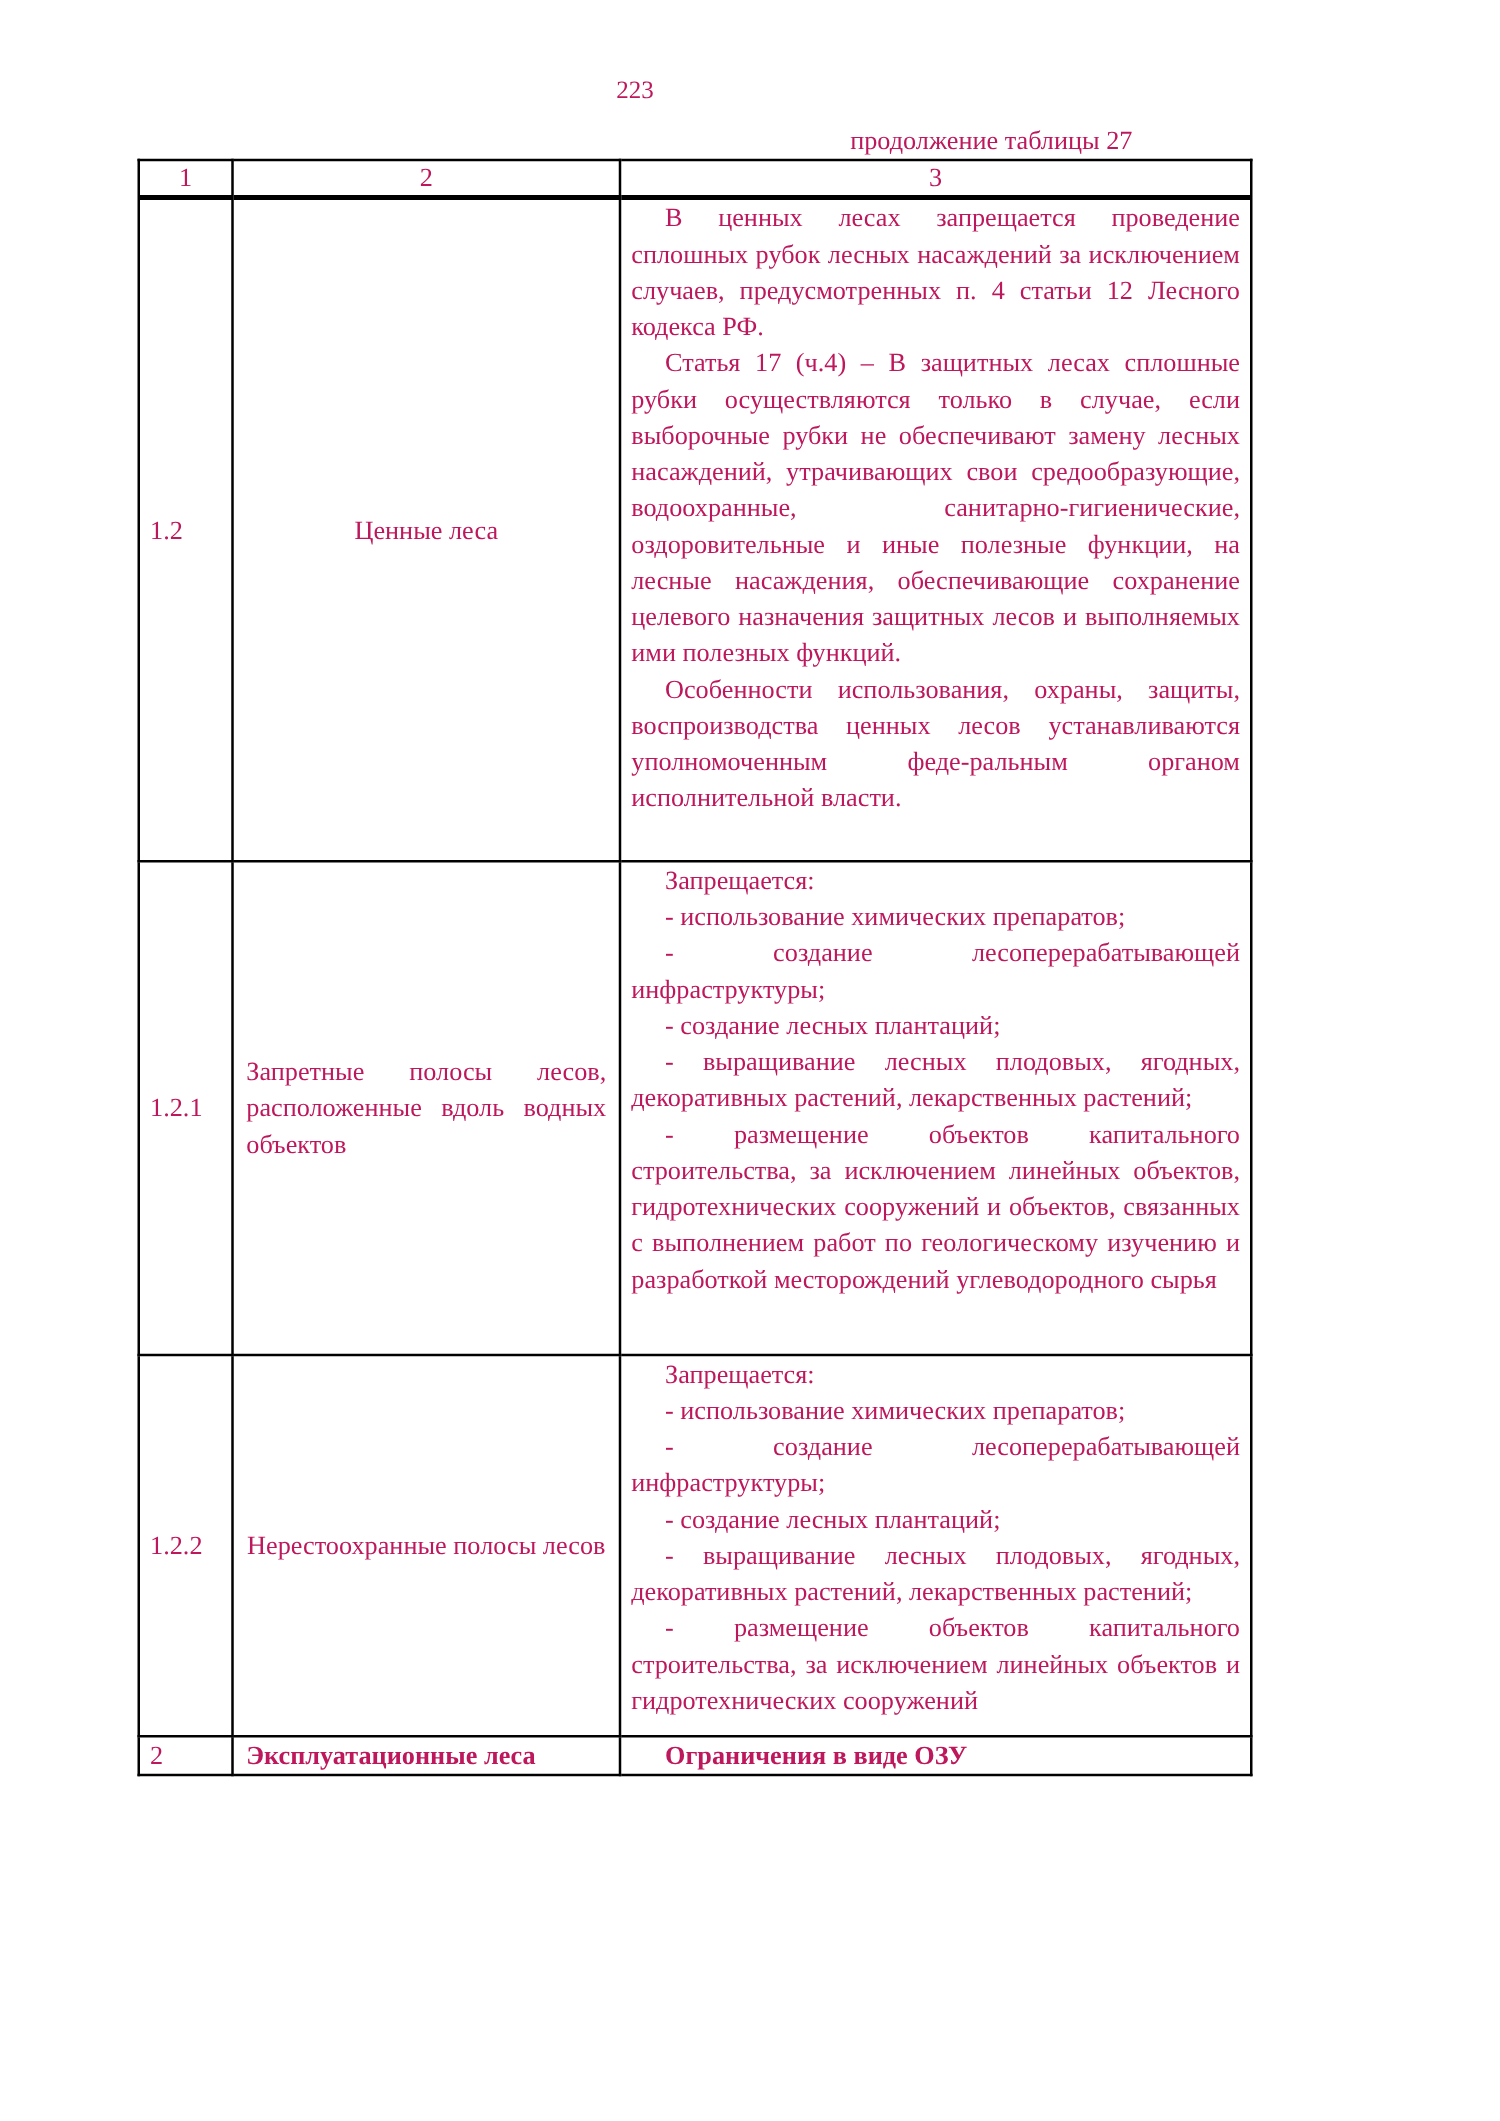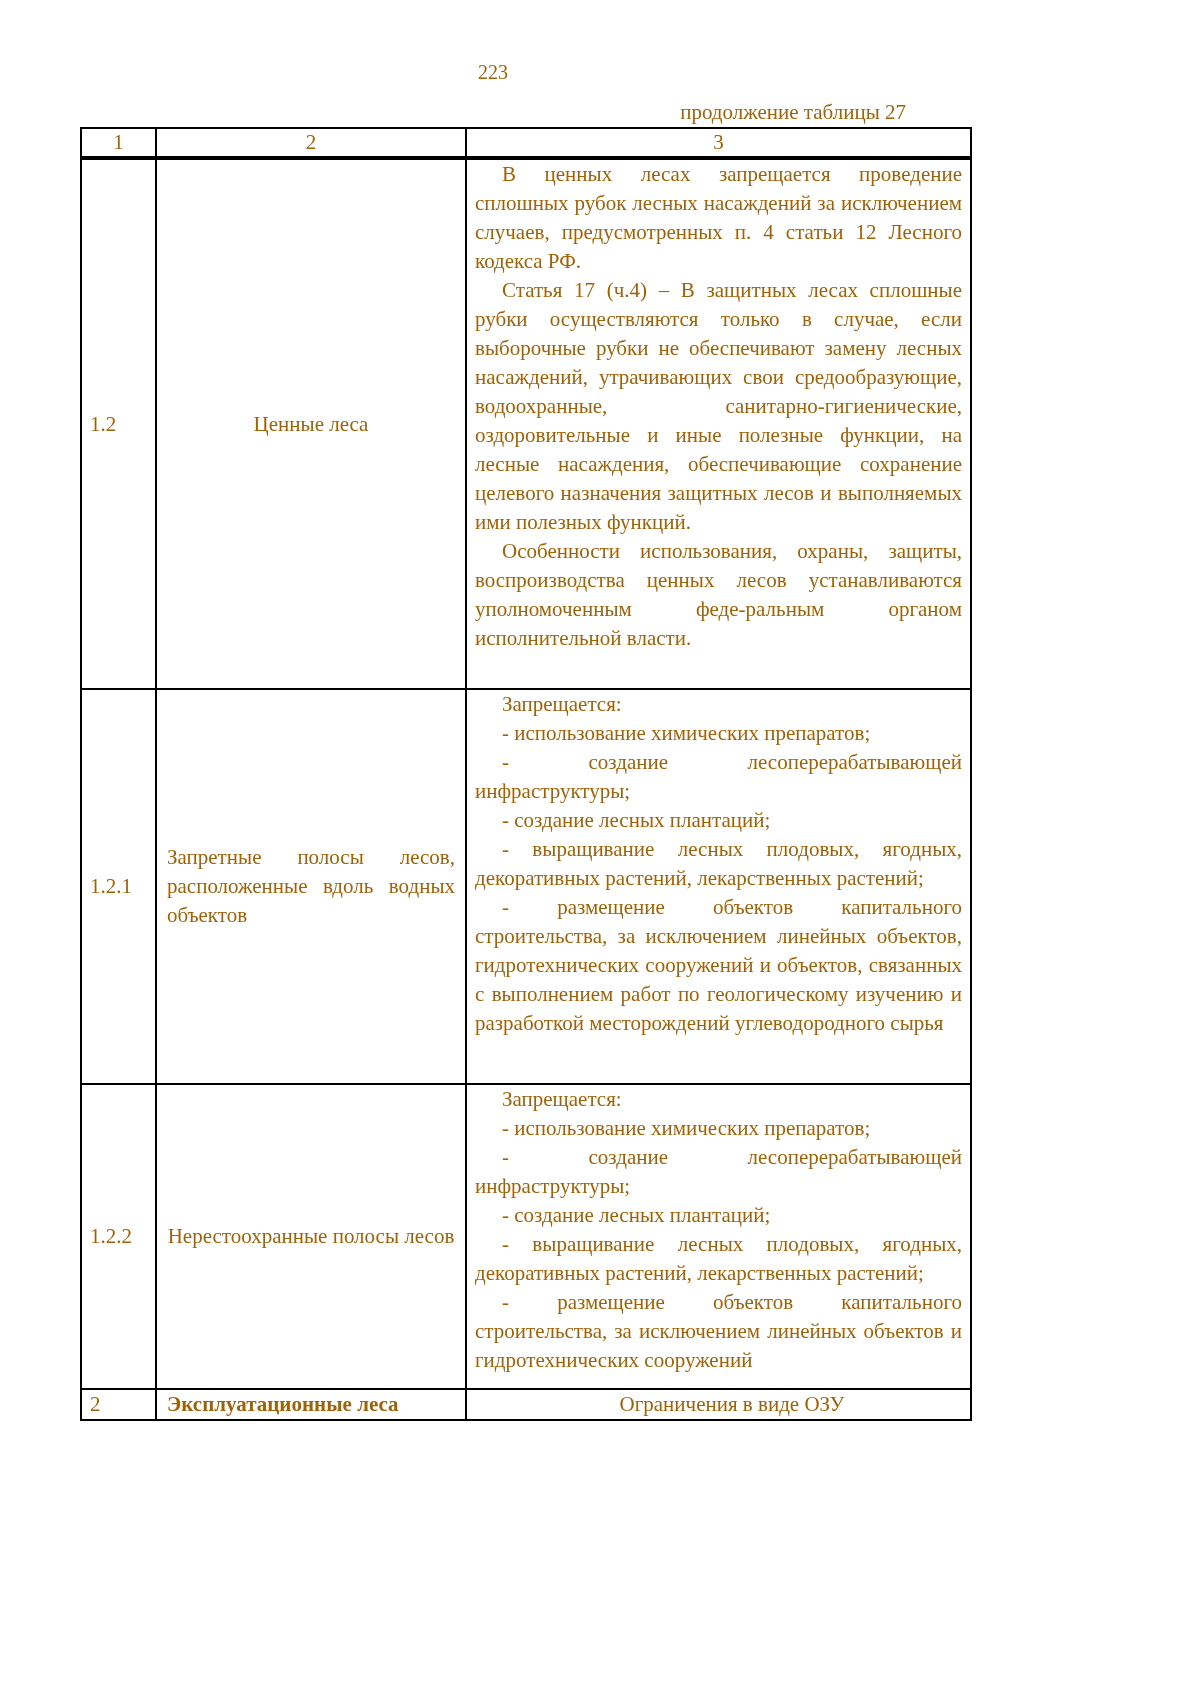--- a/index.html
+++ b/index.html
@@ -1,23 +1,23 @@
 <!DOCTYPE html>
 <html lang="ru"><head>
 <meta charset="utf-8">
 <style>
   html, body { margin: 0; padding: 0; background: #ffffff; }
   .page {
     width: 1106px;
     height: 1697px;
     background: #ffffff;
-    color: #a16207;
+    color: #be185d;
     font-family: "Liberation Serif", serif;
     box-sizing: border-box;
-    padding: 60px 200px 0 80px;
+    padding: 60px 200px 0 110px;
     overflow: hidden;
   }
   .page-number {
     text-align: center;
     font-size: 20px;
     line-height: 24px;
     margin: 0 0 16px 0;
   }
   .table-caption {
     text-align: right;
@@ -73,21 +73,21 @@
   p.para {
     margin: 0;
     text-align: justify;
     text-indent: 27px;
     line-height: 29px;
   }
   tr.row-h1 > td { height: 531px; }
   tr.row-h2 > td { height: 395px; }
   tr.row-h3 > td { height: 305px; }
   tr.row-h4 > td { height: 31px; }
-  tr.row-h4 > td.cell-restrict p.para { text-align: center; }
+  tr.row-h4 > td.cell-restrict p.para { text-align: left; font-weight: bold; }
 </style>
 </head>
 <body>
 
 <div class="page">
 
   <p class="page-number">223</p>
 
   <p class="table-caption">продолжение таблицы 27</p>
 

